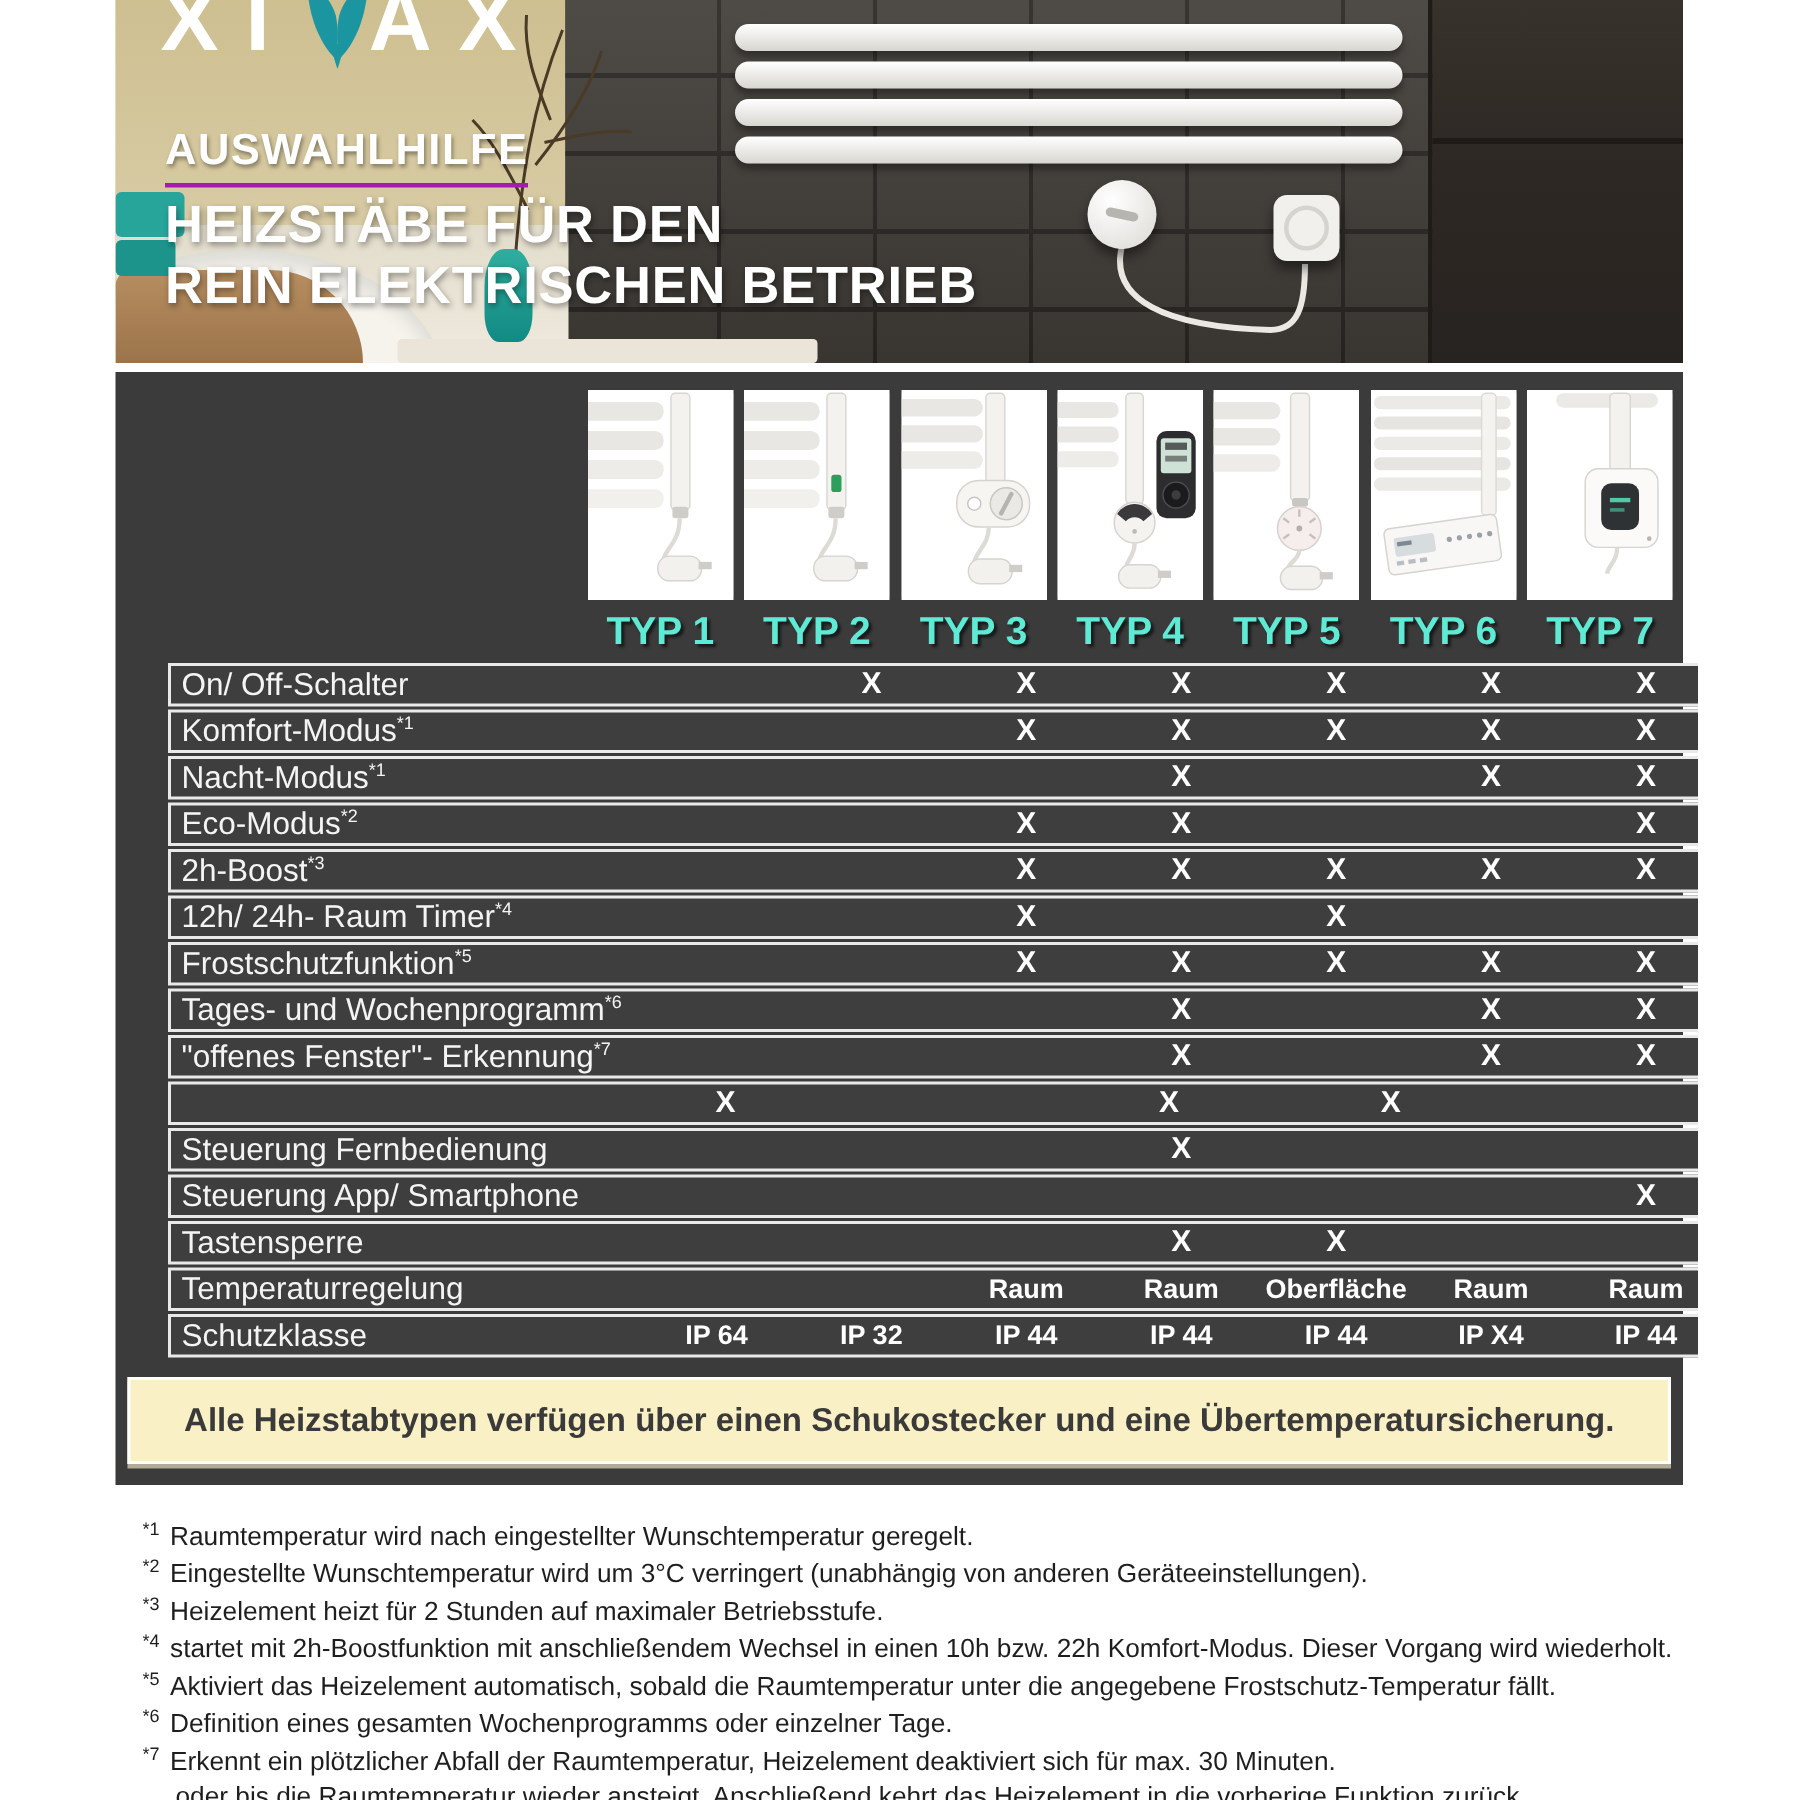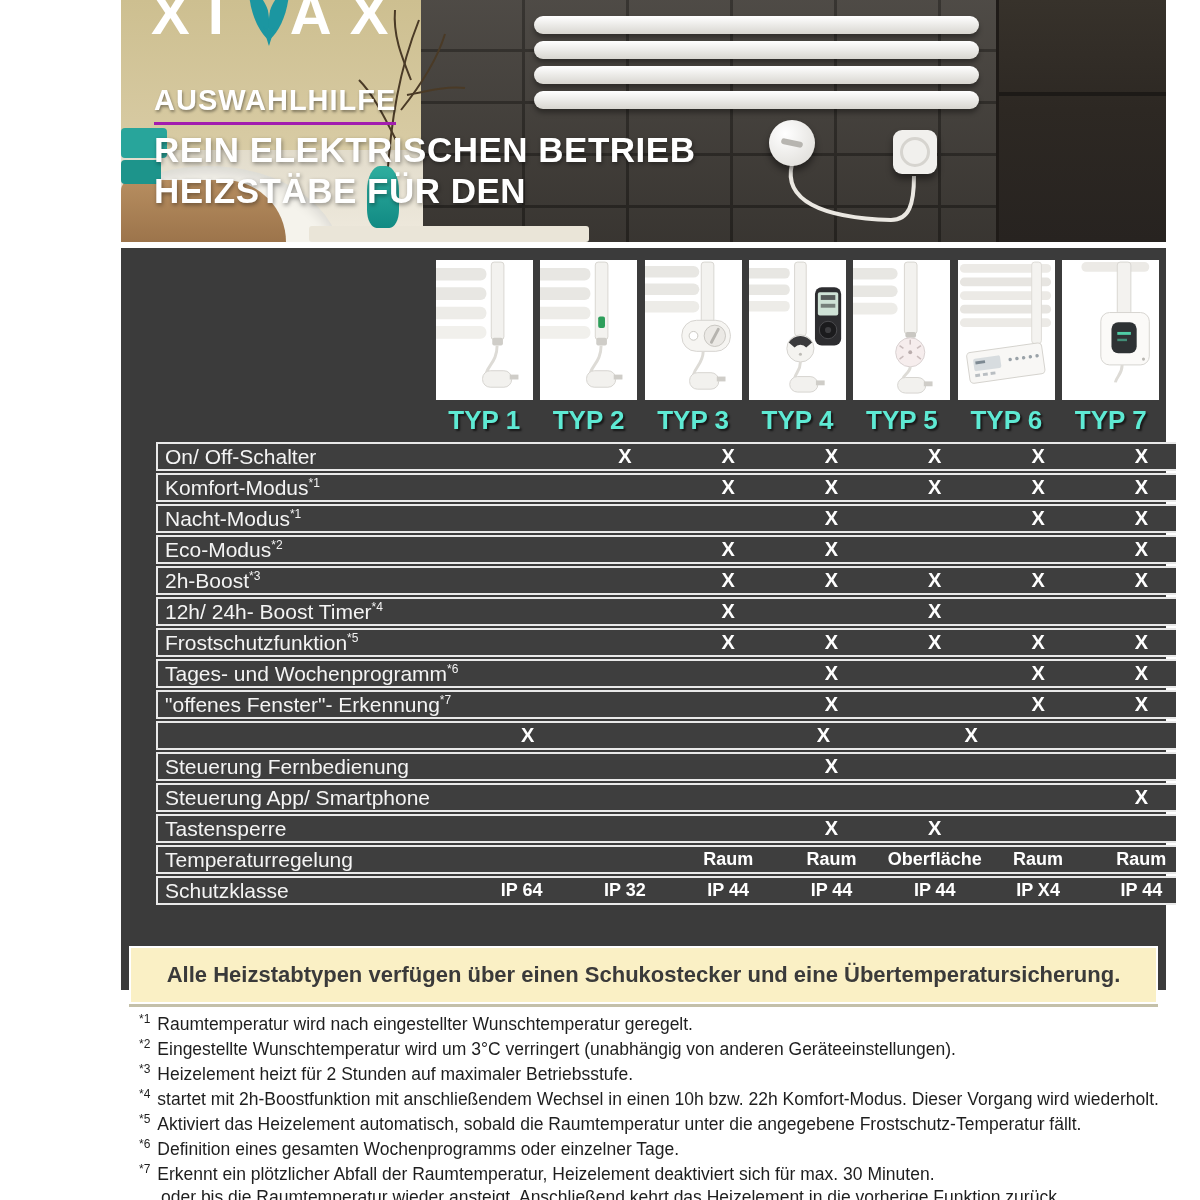--- a/index.html
+++ b/index.html
@@ -1,17 +1,17 @@
 <!DOCTYPE html>
 <html><head>
 <meta charset="utf-8">
 <style>
   html,body{margin:0;padding:0;}
   .page{position:relative;width:1132px;height:1200px;background:#ffffff;overflow:hidden;
-        font-family:"Liberation Sans", sans-serif;margin-left:44px;}
+        font-family:"Liberation Sans", sans-serif;}
 
   
   .hero{position:absolute;left:77px;top:0;width:1045px;height:242px;overflow:hidden;background:#d3c59a;}
   .wall{position:absolute;inset:0;background:linear-gradient(180deg,#cdbf90 0%,#d7caa2 55%,#ddd3b2 100%);}
   .tiles{position:absolute;left:300px;top:0;width:585px;height:100%;
     background-color:#45413c;
     background-image:
       linear-gradient(180deg,rgba(255,255,255,.05),rgba(0,0,0,.18)),
       repeating-linear-gradient(to bottom,rgba(0,0,0,0) 0 49px,#2d2a26 49px 52px),
       repeating-linear-gradient(to right,rgba(0,0,0,0) 0 101px,#2d2a26 101px 104px);}
@@ -62,21 +62,21 @@
 
   .ftable{position:absolute;left:3px;top:194px;width:1039px;padding-left:32px;}
   .trow{display:flex;height:29px;box-sizing:border-box;border:2px solid #e9e9e9;background:#3e3e3e;
         margin-bottom:2px;align-items:center;}
   .tlabel{flex:0 0 305px;padding-left:7px;font-size:21px;color:#f4f4f4;white-space:nowrap;}
   .tlabel sup{font-size:12px;}
   .tcell{flex:1;text-align:center;color:#ffffff;font-weight:bold;}
   .tcell.x{font-size:20px;}
   .tcell.val{font-size:18px;}
 
-  .note{position:absolute;left:8px;right:8px;top:698px;height:58px;box-sizing:border-box;background:#faf0c5;
+  .note{position:absolute;left:8px;right:8px;top:670px;height:58px;box-sizing:border-box;background:#faf0c5;
         border:2px solid #ffffff;display:flex;align-items:center;justify-content:center;
         font-size:22px;font-weight:bold;color:#3a3a3a;box-shadow:0 3px 0 rgba(190,185,160,.9);}
 
   
   .footnotes{position:absolute;left:95px;top:1012px;width:1020px;}
   .fn{font-size:17.5px;color:#1e1e1e;height:25px;white-space:nowrap;}
   .fn sup{font-size:12px;margin-right:7px;}
   .fn.cont{padding-left:22px;}
 </style>
 </head>
@@ -122,22 +122,22 @@
       <span>XI</span>
       <svg width="50" height="58" viewBox="0 0 44 52">
         <path d="M4 0 C10 2 18 10 21 20 C23 30 22 38 21 46 C12 38 4 20 4 0 Z" fill="#1b96a1"></path>
         <path d="M40 0 C34 2 26 10 23 20 C21 30 22 38 23 46 C32 38 40 20 40 0 Z" fill="#1b96a1"></path>
         <path d="M17 34 C19 42 20 46 22 52 C24 46 25 42 27 34 C25 38 19 38 17 34 Z" fill="#1b96a1"></path>
       </svg>
       <span>AX</span>
     </div>
     <div class="badge">AUSWAHLHILFE</div>
     <div class="titles">
+      <div>HEIZSTÄBE FÜR DEN</div>
       <div>REIN ELEKTRISCHEN BETRIEB</div>
-      <div>HEIZSTÄBE FÜR DEN</div>
     </div>
   </div>
 
   <div class="board">
 
     <div class="cards">
       <div class="cardcell">
           <div class="card">
         <svg viewBox="0 0 100 140">
           <rect width="100" height="140" fill="#ffffff"></rect>
@@ -333,21 +333,21 @@
           <div class="tlabel"><span>2h-Boost</span><sup>*3</sup></div>
           <div class="tcell val"></div>
           <div class="tcell val"></div>
           <div class="tcell x">X</div>
           <div class="tcell x">X</div>
           <div class="tcell x">X</div>
           <div class="tcell x">X</div>
           <div class="tcell x">X</div>
         </div>
         <div class="trow">
-          <div class="tlabel"><span>12h/ 24h- Boost Timer</span><sup>*4</sup></div>
+          <div class="tlabel"><span>12h/ 24h- Raum Timer</span><sup>*4</sup></div>
           <div class="tcell val"></div>
           <div class="tcell val"></div>
           <div class="tcell x">X</div>
           <div class="tcell val"></div>
           <div class="tcell x">X</div>
           <div class="tcell val"></div>
           <div class="tcell val"></div>
         </div>
         <div class="trow">
           <div class="tlabel"><span>Frostschutzfunktion</span><sup>*5</sup></div>

